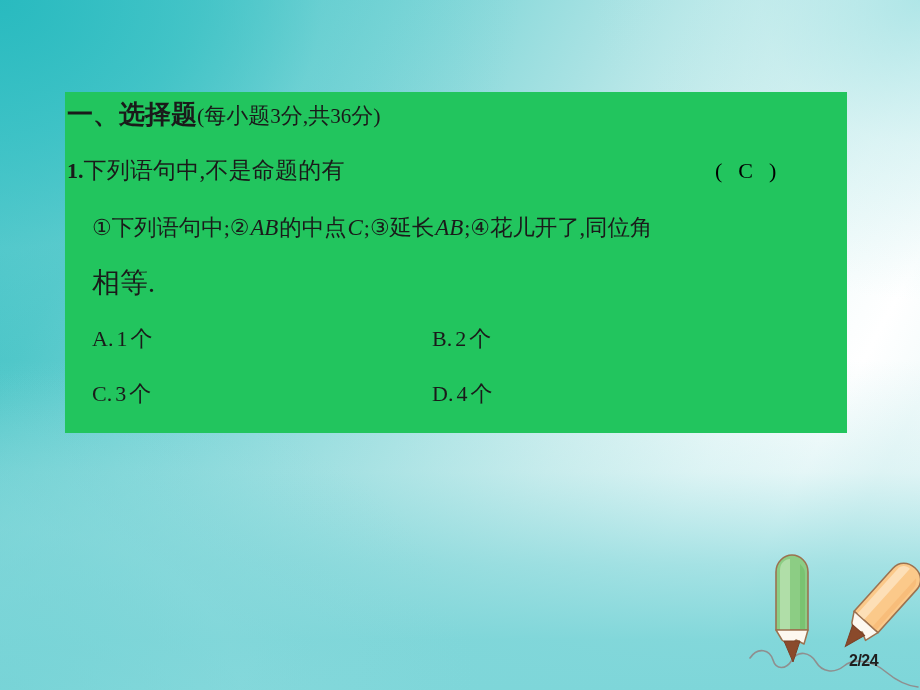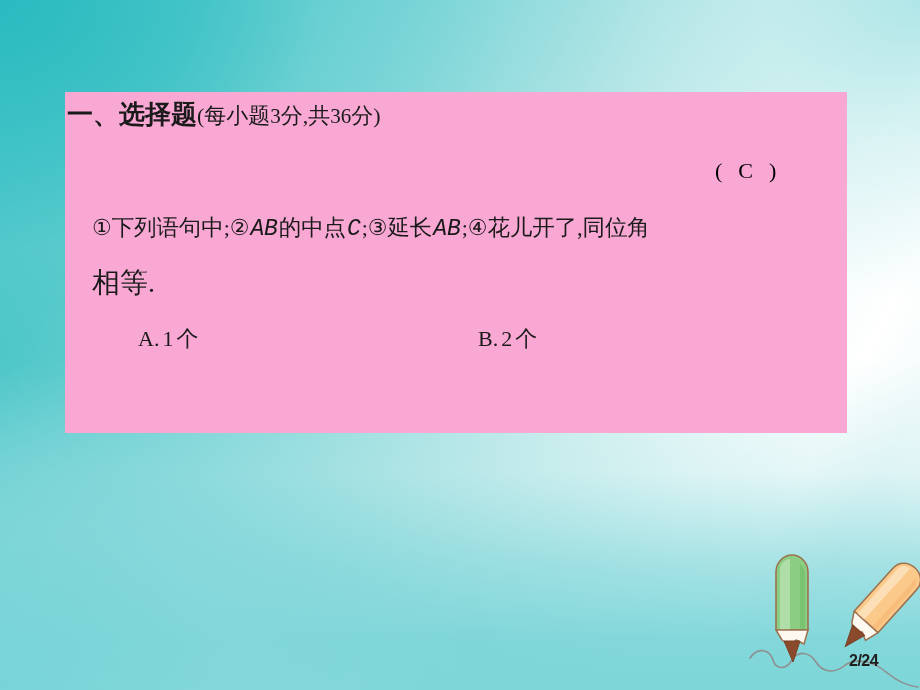--- a/index.html
+++ b/index.html
@@ -76,21 +76,21 @@
         rgba(255,255,255,0) 100%);
   }
 
   
   .card {
     position: absolute;
     left: 65px;
     top: 92px;
     width: 782px;
     height: 341px;
-    background: #f9a8d4;
+    background: #22c55e;
   }
 
   .card-inner {
     position: absolute;
     left: 0; top: 0; right: 0; bottom: 0;
     padding: 0;
   }
 
   .line {
     position: absolute;
@@ -159,40 +159,40 @@
     line-height: 34px;
     letter-spacing: -0.1px;
   }
   .stmt-line2 {
     top: 174px;
     left: 27px;
     font-size: 28px;
     line-height: 34px;
   }
   .mathit {
-    font-family: Liberation Mono, monospace;
+    font-family: Liberation Serif, serif;
     font-style: italic;
     font-size: 23px;
     padding: 0 1px;
   }
   .circ {
     font-size: 22px;
   }
   .semi {
     font-size: 22px;
     letter-spacing: 0px;
   }
 
   
   .opt-row {
     left: 27px;
     font-size: 23px;
     line-height: 34px;
   }
-  .opt-row.row-a { top: 230px; margin-left: 46px; }
+  .opt-row.row-a { top: 230px; }
   .opt-row.row-c { top: 285px; }
 
   .opt {
     display: inline-block;
     width: 340px;
   }
   .opt .opt-key {
     font-family: "Liberation Serif", "DejaVu Serif", serif;
     font-size: 22px;
   }
@@ -238,35 +238,41 @@
   <div class="bg-bottom"></div>
   <div class="bg-bottomleft"></div>
 
   <div class="card">
     <div class="card-inner">
 
       <div class="line section-head">
         <span class="cjk-bold">一、选择题</span><span class="paren">(</span><span class="paren">每小题</span><span class="num">3</span><span class="paren">分</span><span class="paren">,</span><span class="paren">共</span><span class="num">36</span><span class="paren">分</span><span class="paren">)</span>
       </div>
 
+      <div class="line q-row">
+        <span class="q-num">1.</span><span class="q-text">下列语句中,不是命题的有</span>
+      </div>
 
       <div class="answer-box">
         <span>(</span><span class="ans-letter">C</span><span>)</span>
       </div>
 
       <div class="line stmt-line1">
         <span class="circ">①</span><span>下列语句中</span><span class="semi">;</span><span class="circ">②</span><span class="mathit">AB</span><span>的中点</span><span class="mathit">C</span><span class="semi">;</span><span class="circ">③</span><span>延长</span><span class="mathit">AB</span><span class="semi">;</span><span class="circ">④</span><span>花儿开了,同位角</span>
       </div>
 
       <div class="line stmt-line2">相等.</div>
 
       <div class="line opt-row row-a">
         <span class="opt"><span class="opt-key">A.</span><span class="opt-val">1</span><span class="opt-unit">个</span></span><span class="opt"><span class="opt-key">B.</span><span class="opt-val">2</span><span class="opt-unit">个</span></span>
       </div>
 
+      <div class="line opt-row row-c">
+        <span class="opt"><span class="opt-key">C.</span><span class="opt-val">3</span><span class="opt-unit">个</span></span><span class="opt"><span class="opt-key">D.</span><span class="opt-val">4</span><span class="opt-unit">个</span></span>
+      </div>
 
     </div>
   </div>
 
   <svg class="deco" viewBox="0 0 180 150">
 
     <path d="M10,118 C18,106 30,110 33,120 C36,130 46,130 52,120 C58,110 70,112 76,122
              C82,132 94,134 104,126 C114,118 132,120 146,132 C158,142 168,146 178,147" fill="none" stroke="#8f8f8f" stroke-width="1.6" stroke-linecap="round"></path>
 
     <g>

